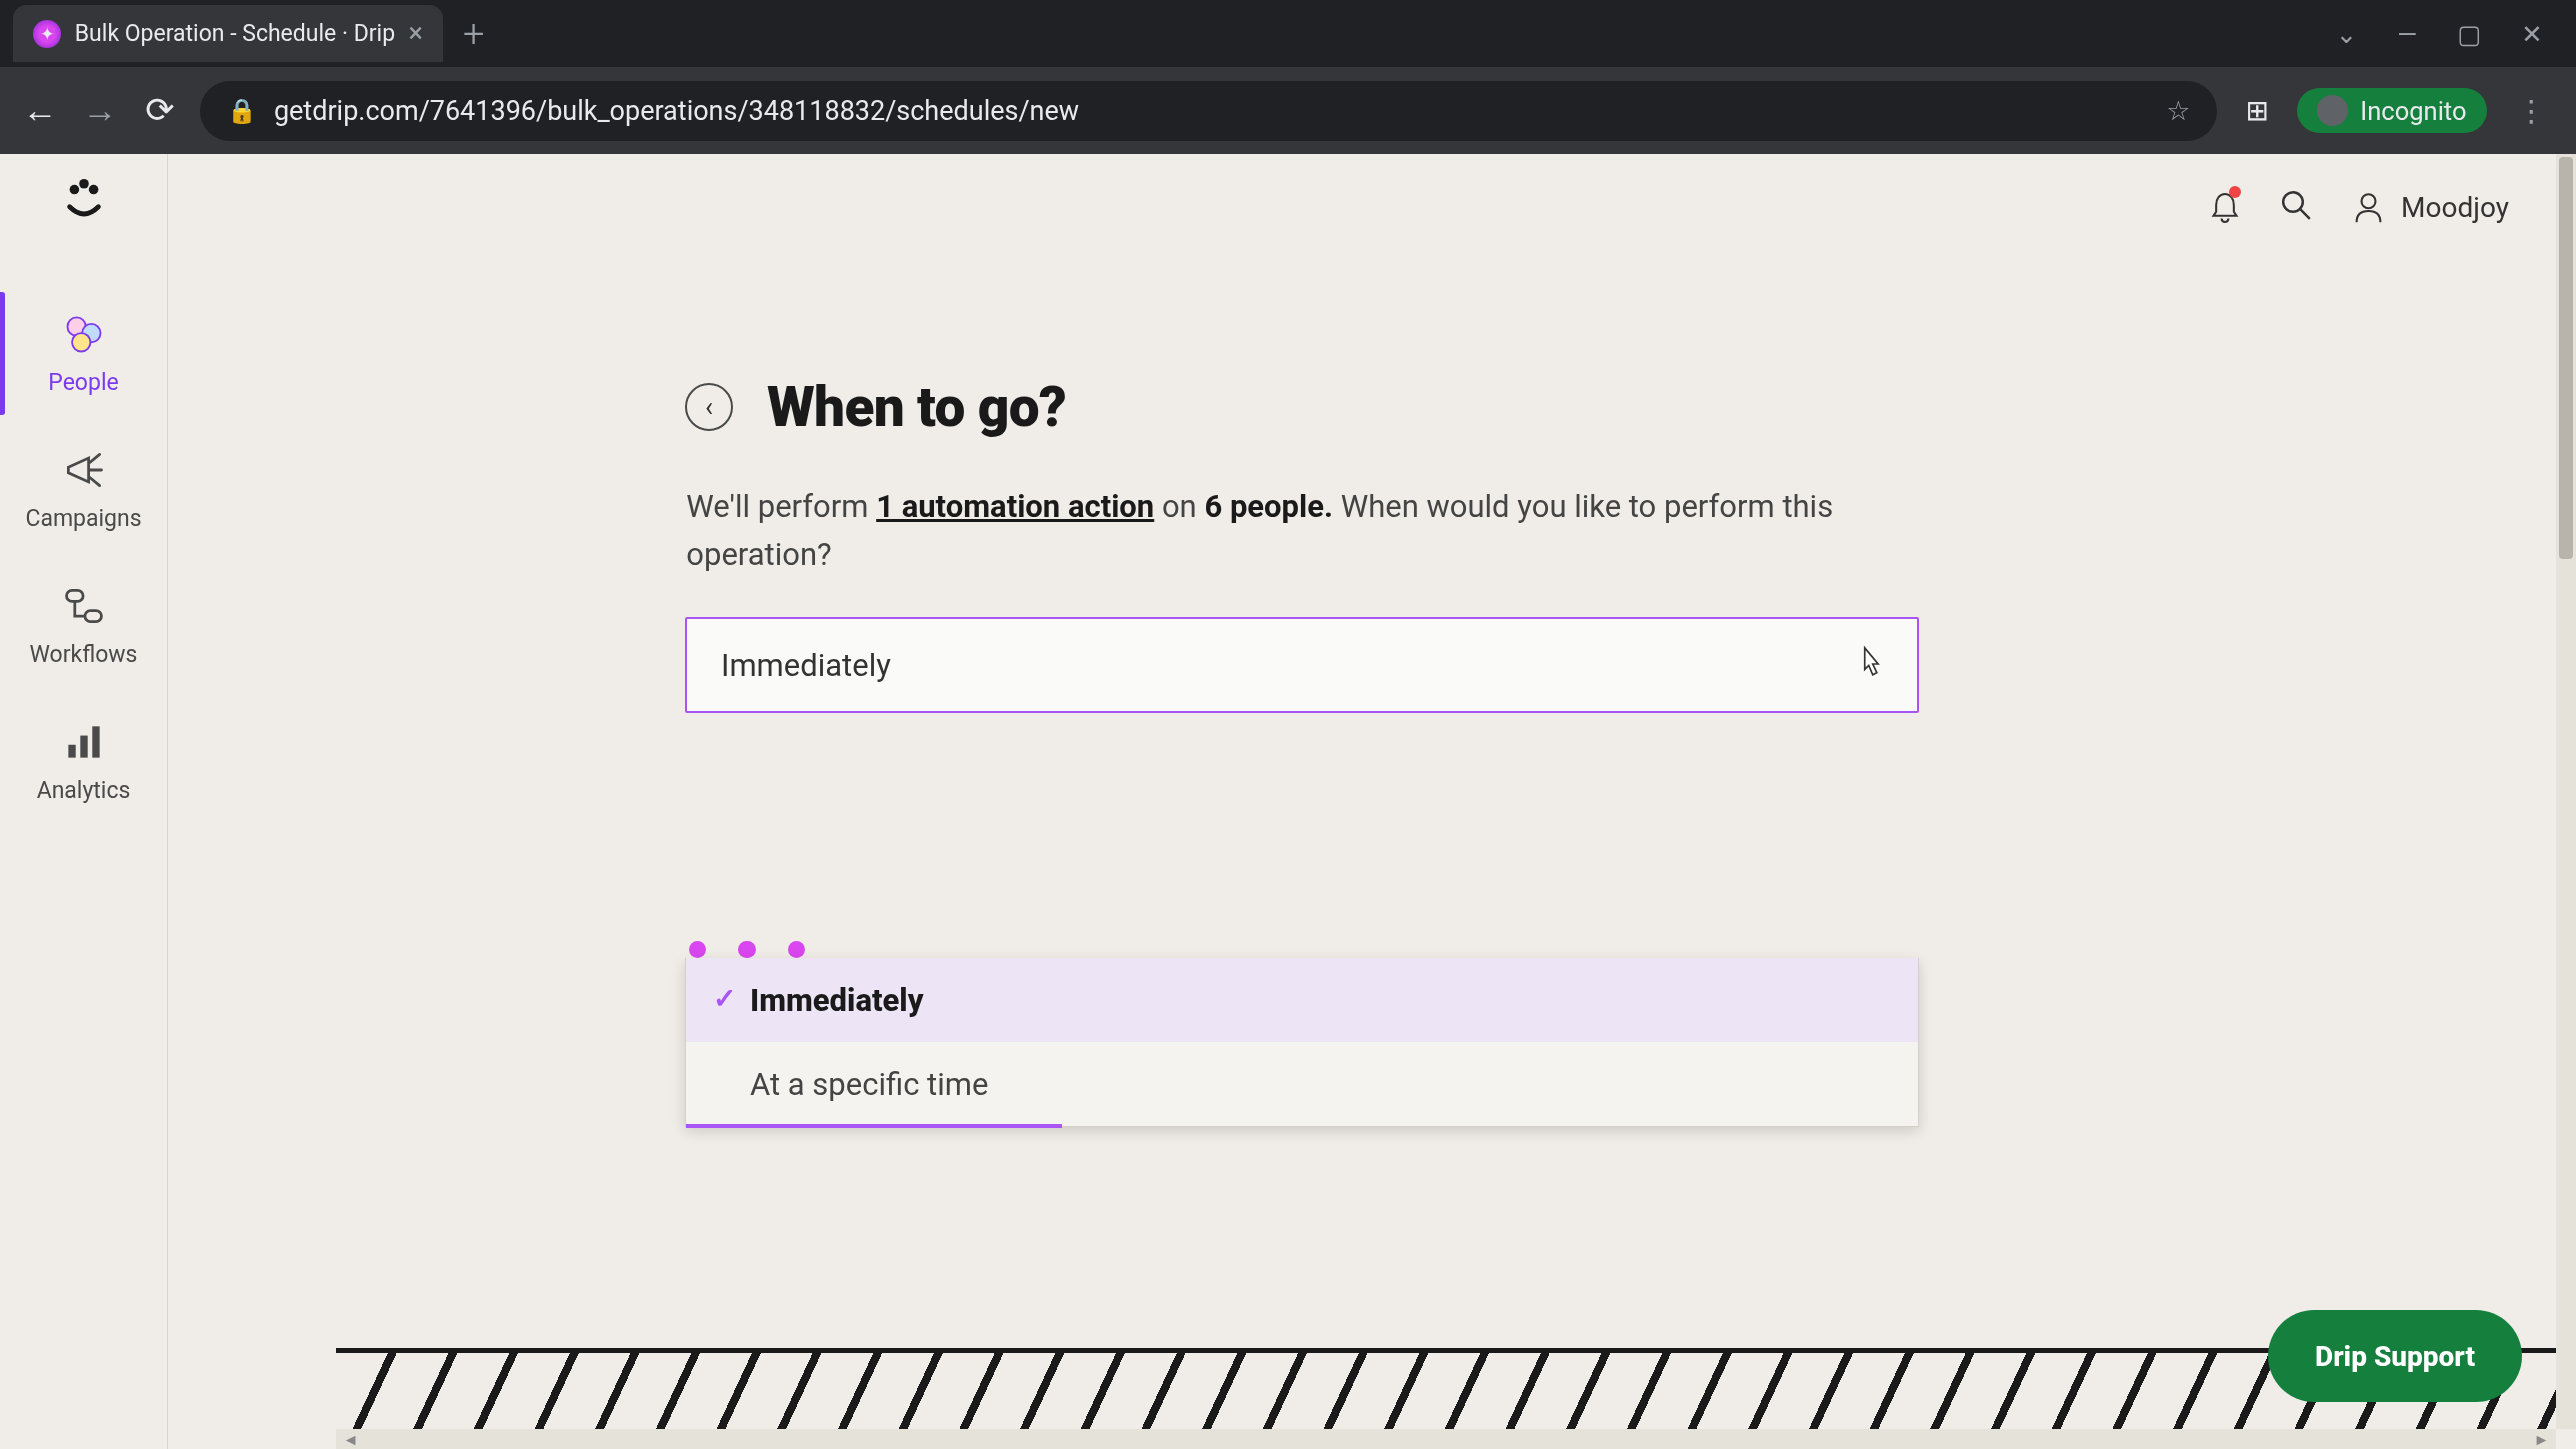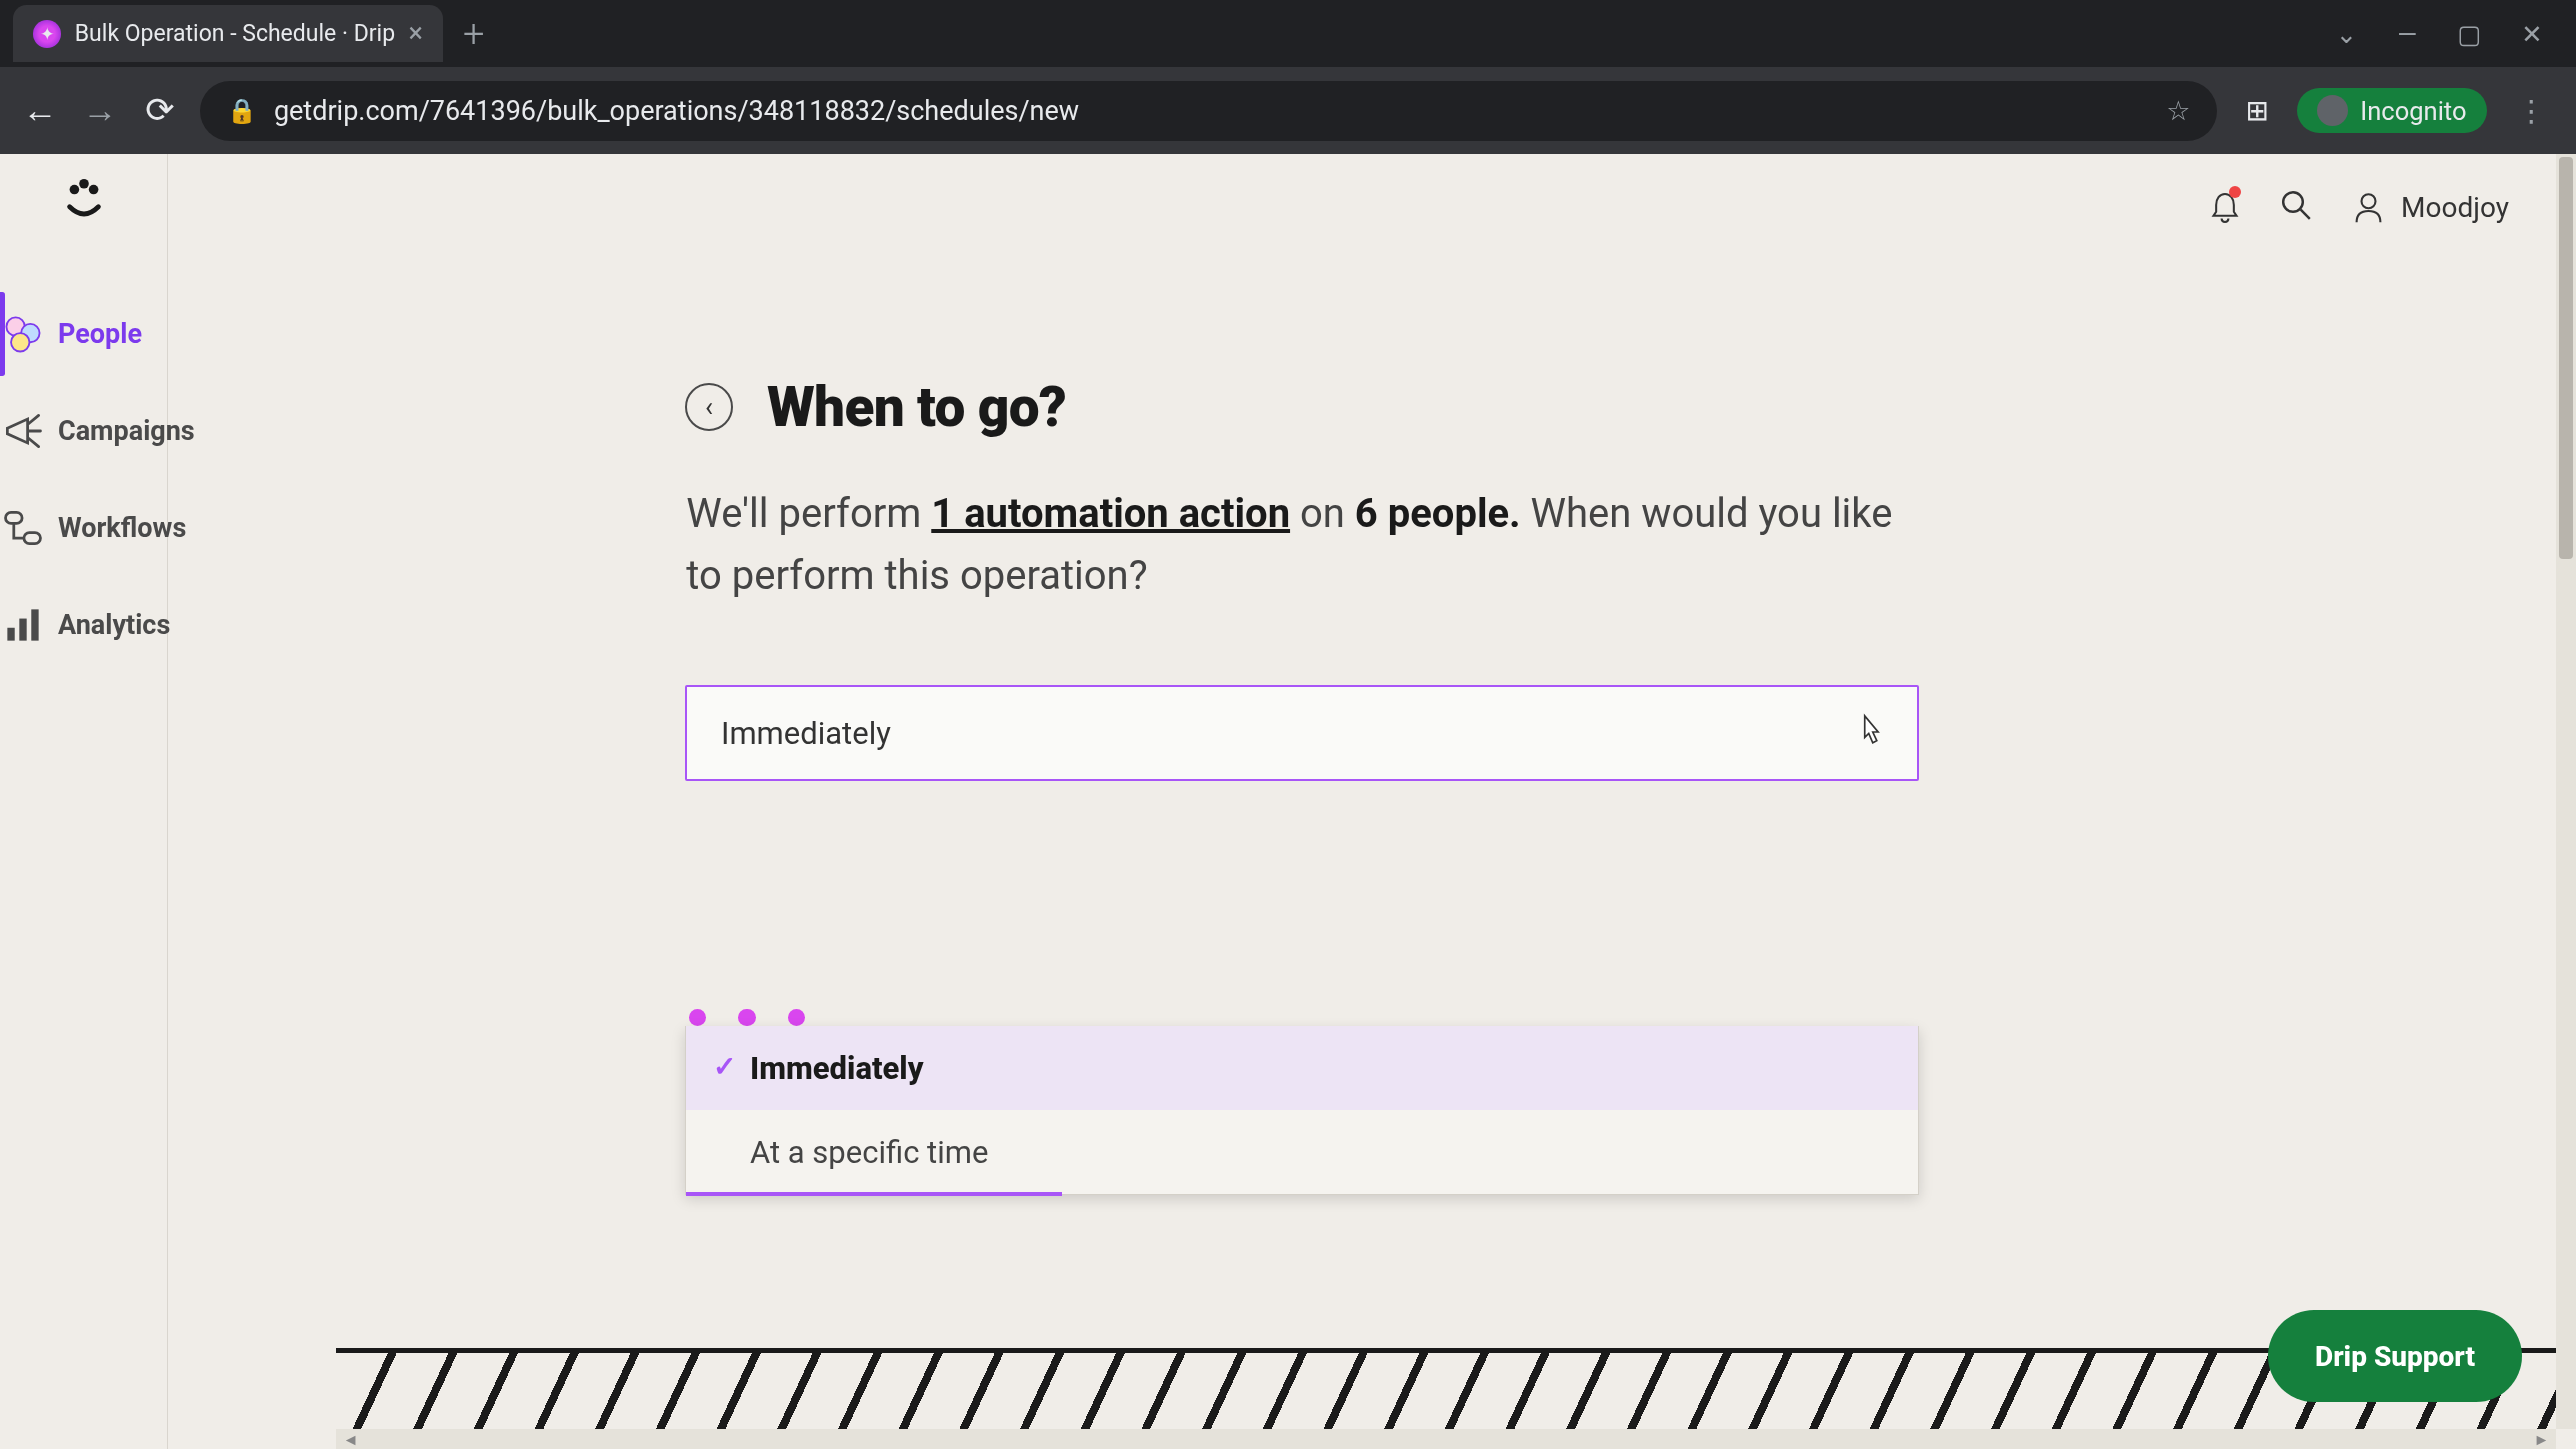--- a/index.html
+++ b/index.html
@@ -148,27 +148,27 @@
   padding-top: 23.5px;
 }
 .logo {
   width: 48px;
   height: 48px;
   margin-bottom: 60px;
 }
 .nav-item {
   width: 100%;
   display: flex;
+  flex-direction: column;
   align-items: center;
   gap: 12px;
   padding: 25.5px 0;
   color: #4a4a4a;
-  font-size: 27px;
+  font-size: 23px;
   position: relative;
-  font-weight: bold;
 }
 .nav-item.active {
   color: #7c3aed;
 }
 .nav-item.active::before {
   content: "";
   position: absolute;
   left: 0;
   top: 6.7px;
   bottom: 6.7px;
@@ -245,24 +245,24 @@
   font-size: 27px;
   color: #333;
 }
 .page-title {
   font-size: 55px;
   font-weight: 900;
   color: #1a1a1a;
   letter-spacing: -0.7px;
 }
 .description {
-  font-size: 40px;
+  font-size: 31px;
   color: #444;
   line-height: 1.55;
-  margin-bottom: 78px;
+  margin-bottom: 38px;
   padding-left: 1.3px;
 }
 .description .link {
   text-decoration: underline;
   font-weight: 700;
   color: #1a1a1a;
 }
 .description .bold {
   font-weight: 700;
   color: #1a1a1a;

